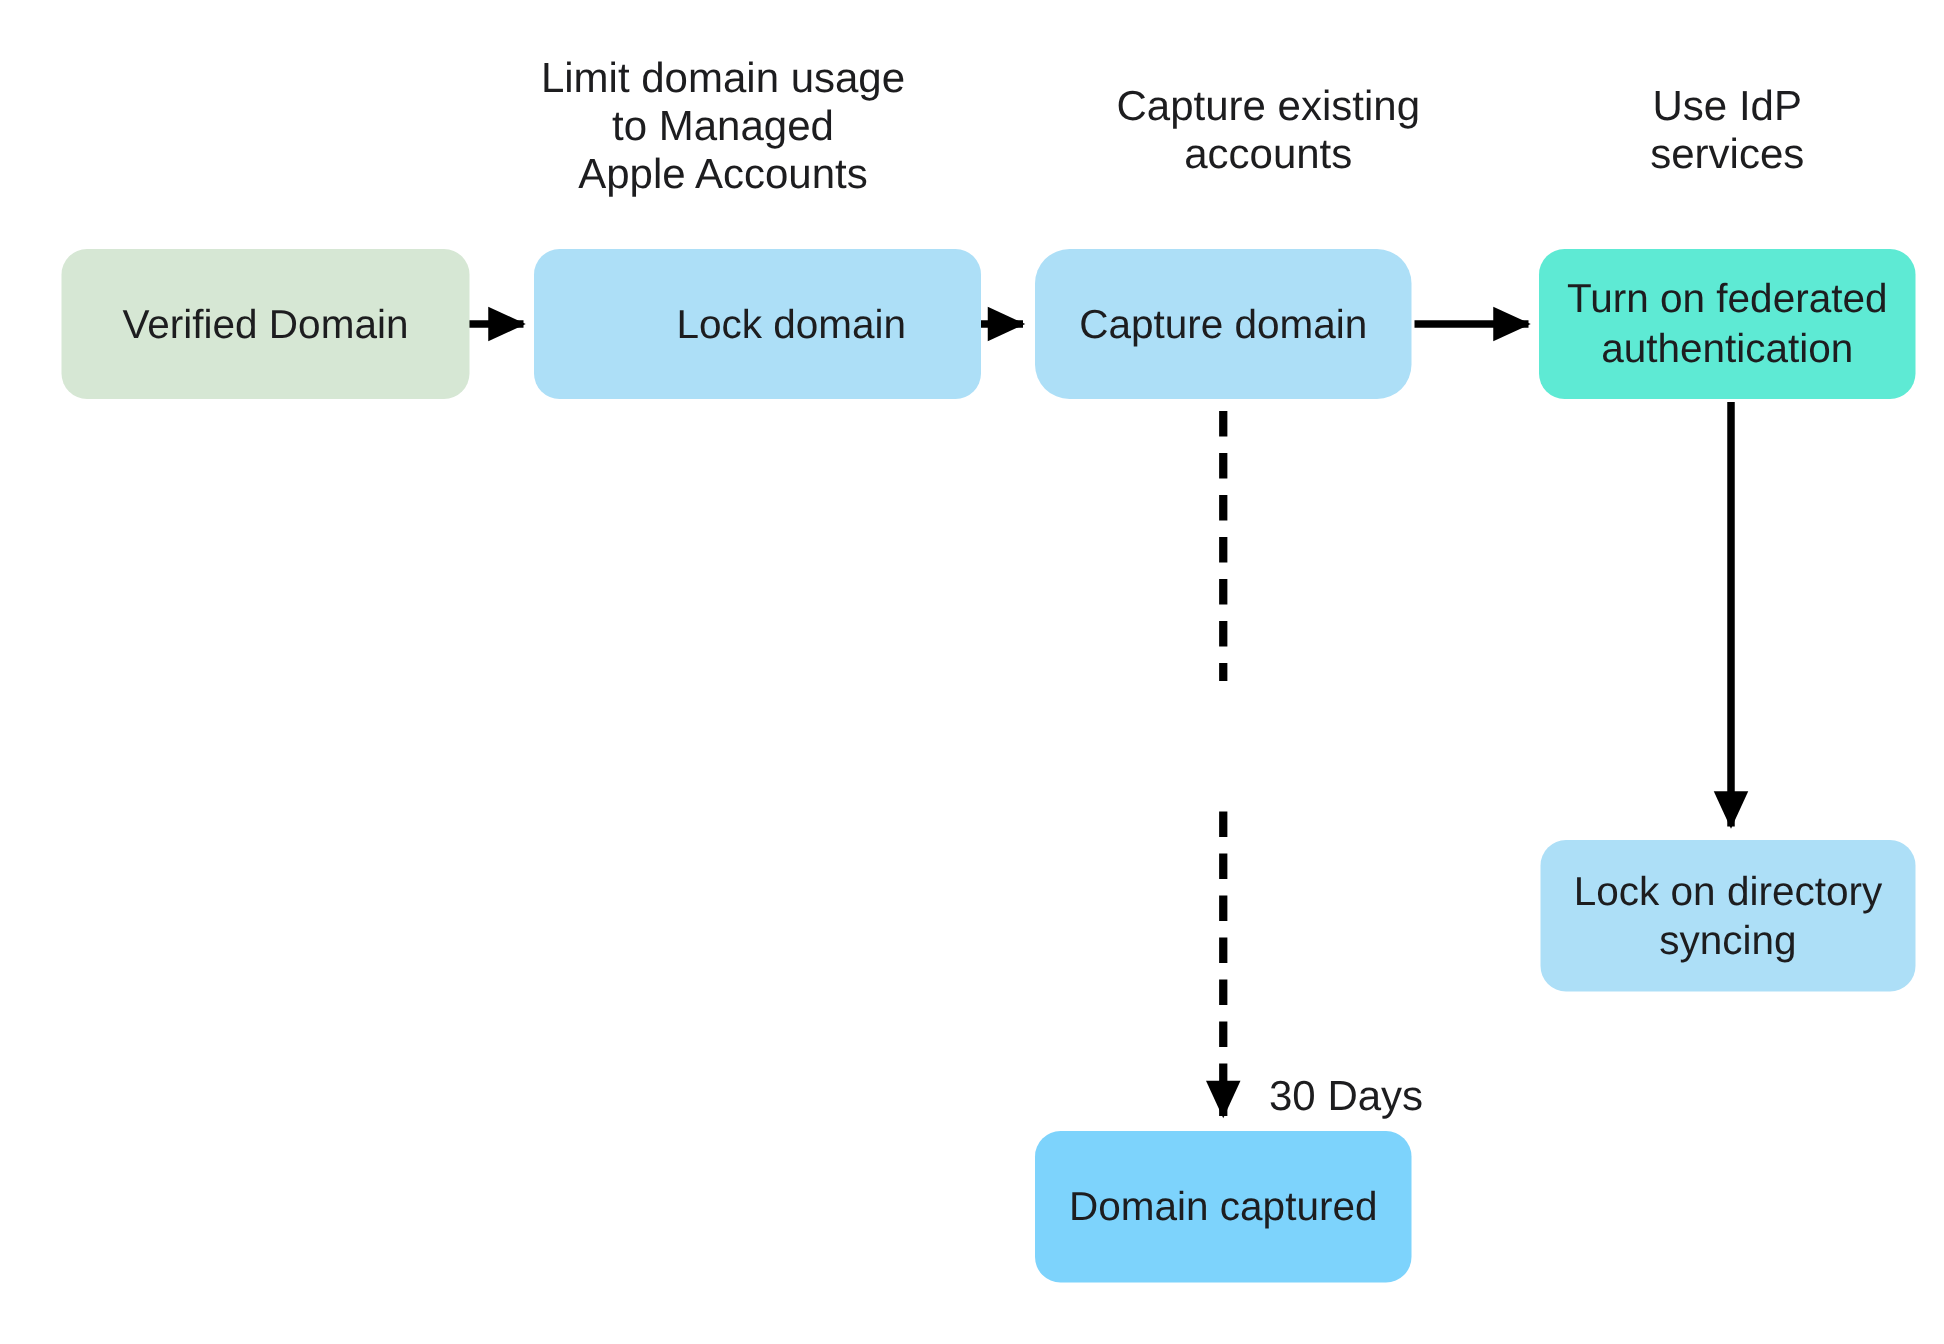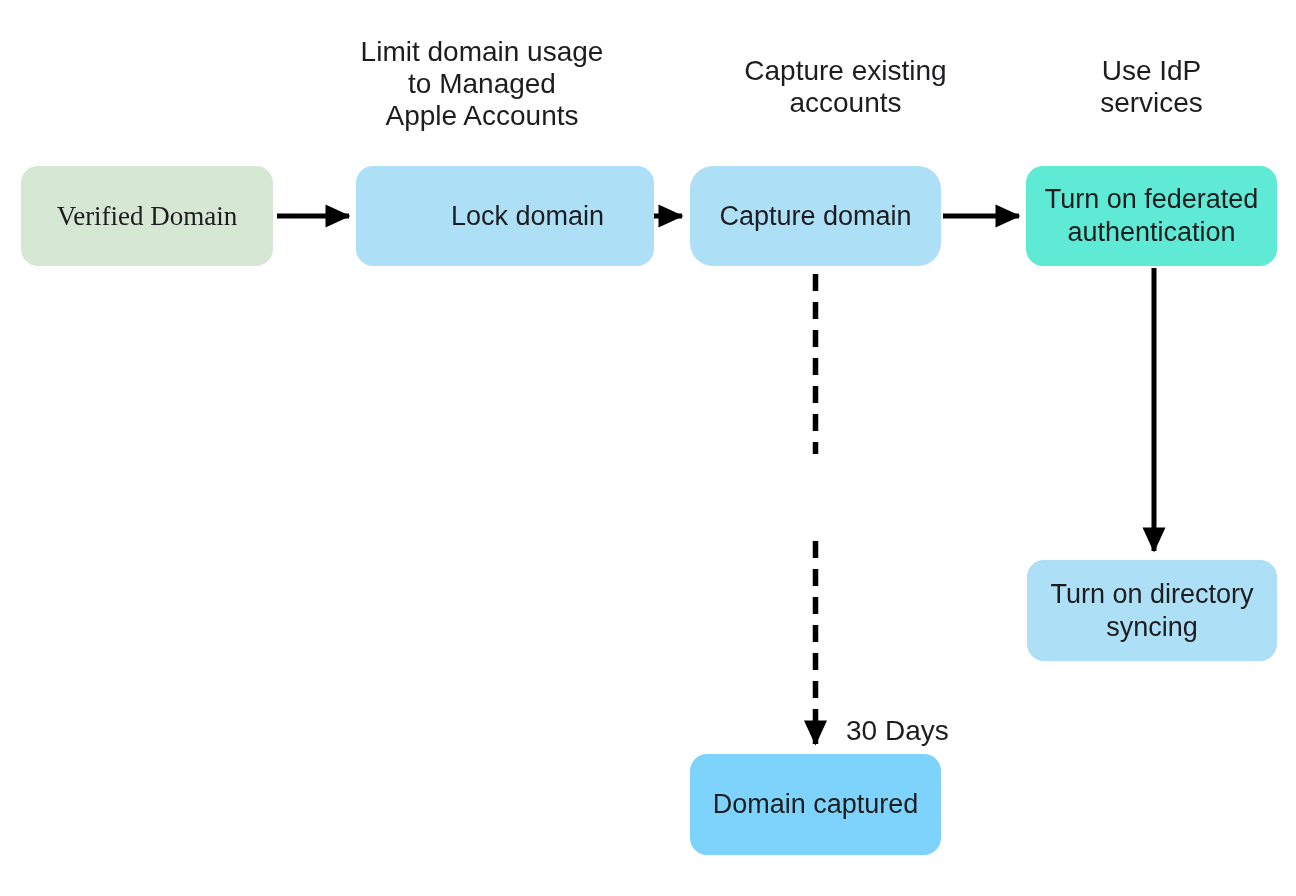--- a/index.html
+++ b/index.html
@@ -29,21 +29,21 @@
     border-radius: 17px;
     display: flex;
     align-items: center;
     justify-content: center;
     text-align: center;
     font-size: 27px;
     line-height: 33px;
     white-space: pre-line;
     color: #1d1d1f;
   }
-  #node-verified   { left: 21px;   top: 166px; width: 252px; height: 100px; font-family: Liberation Serif, serif; }
+  #node-verified   { left: 41px;   top: 166px; width: 272px; height: 100px; }
   #node-lock       { left: 356px;  top: 166px; width: 253px; height: 100px; }
   #node-capture    { left: 690px;  top: 166px; width: 251px; height: 100px; }
   #node-federated  { left: 1026px; top: 166px; width: 251px; height: 100px; }
   #node-syncing    { left: 1027px; top: 560px; width: 250px; height: 101px; }
   #node-captured   { left: 690px;  top: 754px; width: 251px; height: 101px; }
   .note {
     position: absolute;
     text-align: center;
     font-size: 28px;
     line-height: 32px;
@@ -86,21 +86,21 @@
   <div class="node" id="node-capture" style="background: rgb(173, 223, 247); border-radius: 23px;">
     <span>Capture domain</span>
   </div>
 
   <div class="node" id="node-federated" style="background: #5eead4;">
     <span>Turn on federated
 authentication</span>
   </div>
 
   <div class="node" id="node-syncing" style="background: rgb(173, 223, 247);">
-    <span>Turn on directory
+    <span>Lock on directory
 syncing</span>
   </div>
 
   <div class="node" id="node-captured" style="background: #7dd3fc;">
     <span>Domain captured</span>
   </div>
 
   <div class="note" id="note-lock">Limit domain usage
 to Managed
 Apple Accounts</div>

